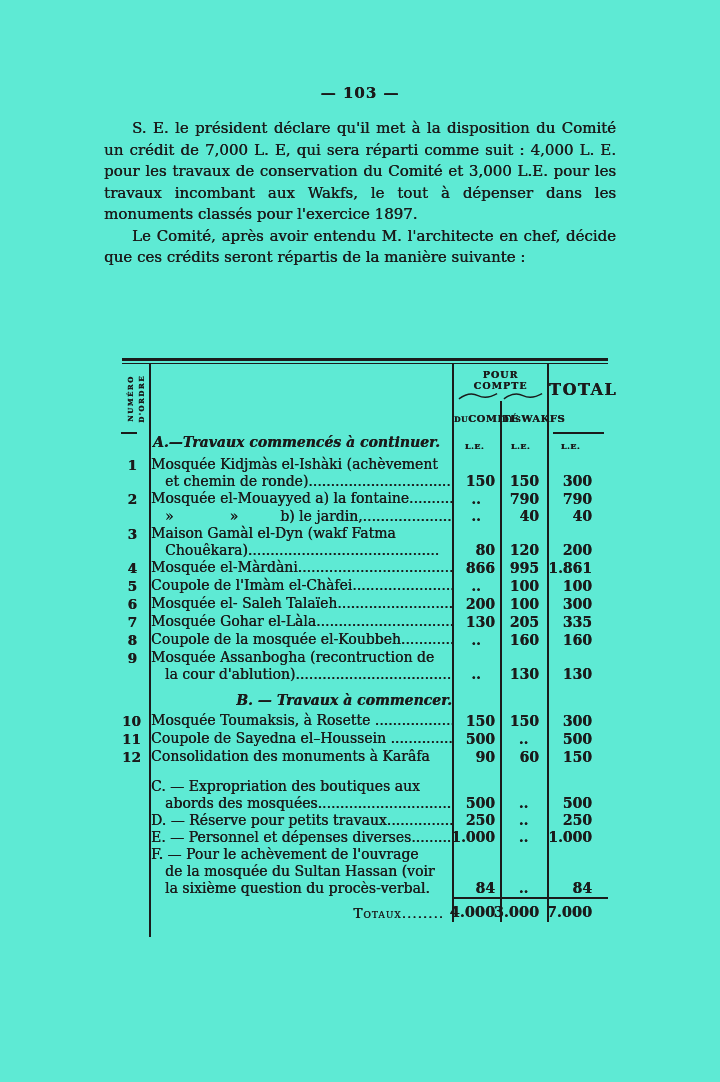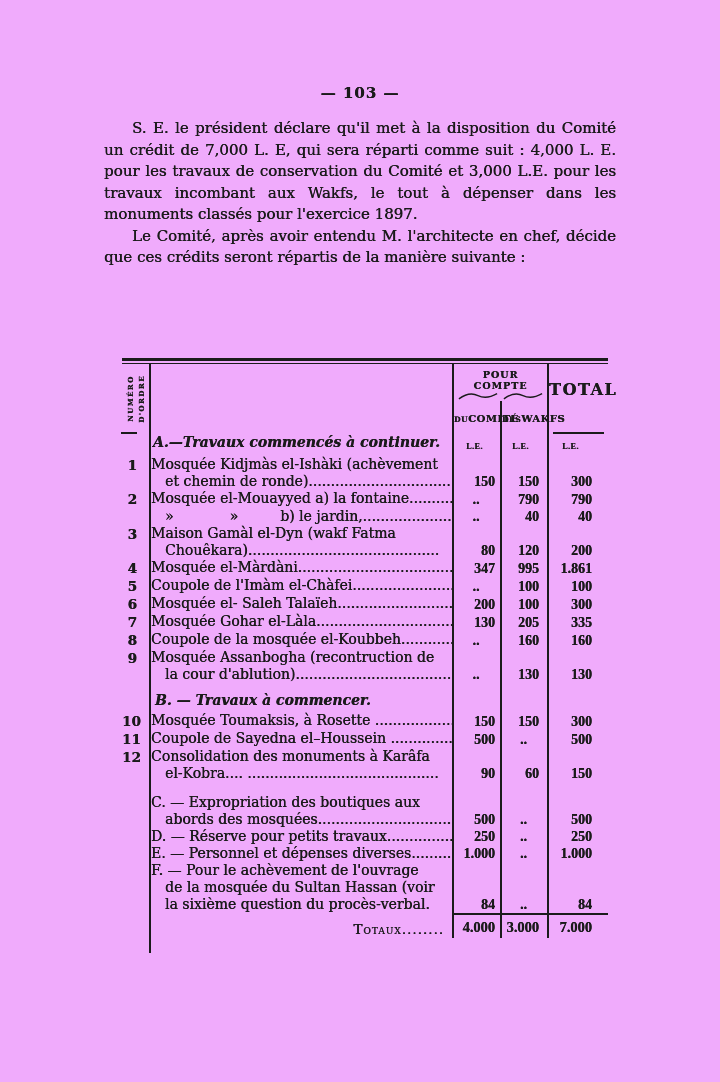--- a/index.html
+++ b/index.html
@@ -3,21 +3,21 @@
 <meta charset="utf-8">
 <style>
   * { box-sizing: border-box; margin: 0; padding: 0; }
   html, body { background: #ffffff; }
   body {
     width: 720px; height: 1082px; overflow: hidden;
     font-family: "DejaVu Serif", "Liberation Serif", serif;
     color: #1b1b1b;
   }
   .page {
-    position: relative; width: 720px; height: 1082px; background: #f0abfc;
+    position: relative; width: 720px; height: 1082px; background: #5eead4;
     text-shadow: 0.35px 0 0 currentColor; 
   }
 
   
   .pageno {
     position: absolute; top: 84px; left: 0; right: 0;
     text-align: center; font-weight: bold; font-size: 15px; letter-spacing: 1px;
   }
 
   
@@ -60,32 +60,32 @@
   .tgrid {
     display: grid; grid-template-columns: 29px 303px 48px 47px 59px;
     font-size: 14px; line-height: 17px;
   }
   .cnum { border-right: 2px solid #1b1b1b; font-weight: bold; text-align: right;
           padding-right: 12px; font-size: 13.5px; padding-top: 1px; }
   .cdesc { border-right: 2px solid #1b1b1b; overflow: hidden; }
   .dline { white-space: nowrap; overflow: hidden; }
   .cont { padding-left: 14px; }
   .cv { border-right: 2px solid #1b1b1b; display: flex; align-items: flex-end;
-        justify-content: flex-end; font-weight: bold; font-size: 14px; font-family: Liberation Serif, serif; }
+        justify-content: flex-end; font-weight: bold; font-size: 14px; }
   .v1 { padding-right: 5px; }
   .v2 { padding-right: 8px; }
   .v3 { border-right: none; padding-right: 16px; }
   .cv.ctr { justify-content: center; padding-right: 2px; }
 
   .urow { min-height: 22px; }
   .uv { align-items: flex-start; justify-content: center; padding-top: 4px;
         font-size: 8px; letter-spacing: 0.5px; }
   .sectitle { font-style: italic; font-weight: bold; font-size: 14px; }
   .cdesc.arow { padding-left: 2px; }
-  .secrow { display: flex; justify-content: flex-start; padding: 9px 0 3px 4px; }
+  .secrow { display: flex; justify-content: flex-end; padding: 9px 0 3px 4px; }
 
   .tlabel { display: flex; justify-content: flex-end; align-items: flex-end;
             padding-right: 8px; font-variant: small-caps; letter-spacing: 1px;
             font-size: 13.5px; font-weight: normal; padding-top: 7px; }
   .tval { border-top: 2px solid #1b1b1b; padding-top: 4px; padding-bottom: 2px; font-size: 14.5px; }
   .trow.cnum { padding-top: 7px; }
   .tailc { height: 15px; }
   .tailb { height: 15px; }
 
   .gap { padding-top: 12px; }
@@ -202,21 +202,21 @@
           <div class="val" style="display: inline;">120</div>
         </div>
         <div class="cv v3">
           <div class="val" style="display: inline;">200</div>
         </div>
         <div class="cnum">4</div>
         <div class="cdesc">
           <div class="dline">Mosquée el-Màrdàni...........................................</div>
         </div>
         <div class="cv v1">
-          <div class="val" style="display: inline;">347</div>
+          <div class="val" style="display: inline;">866</div>
         </div>
         <div class="cv v2">
           <div class="val" style="display: inline;">995</div>
         </div>
         <div class="cv v3">
           <div class="val" style="display: inline;">1.861</div>
         </div>
         <div class="cnum">5</div>
         <div class="cdesc">
           <div class="dline">Coupole de l'Imàm el-Chàfei...........................................</div>
@@ -312,21 +312,20 @@
         </div>
         <div class="cv v2 ctr">
           <div class="val" style="display: inline;">..</div>
         </div>
         <div class="cv v3">
           <div class="val" style="display: inline;">500</div>
         </div>
         <div class="cnum">12</div>
         <div class="cdesc">
           <div class="dline">Consolidation des monuments à Karâfa</div>
-          <div class="dline cont">el-Kobra.... ...........................................</div>
         </div>
         <div class="cv v1">
           <div class="val" style="display: inline;">90</div>
         </div>
         <div class="cv v2">
           <div class="val" style="display: inline;">60</div>
         </div>
         <div class="cv v3">
           <div class="val" style="display: inline;">150</div>
         </div>

